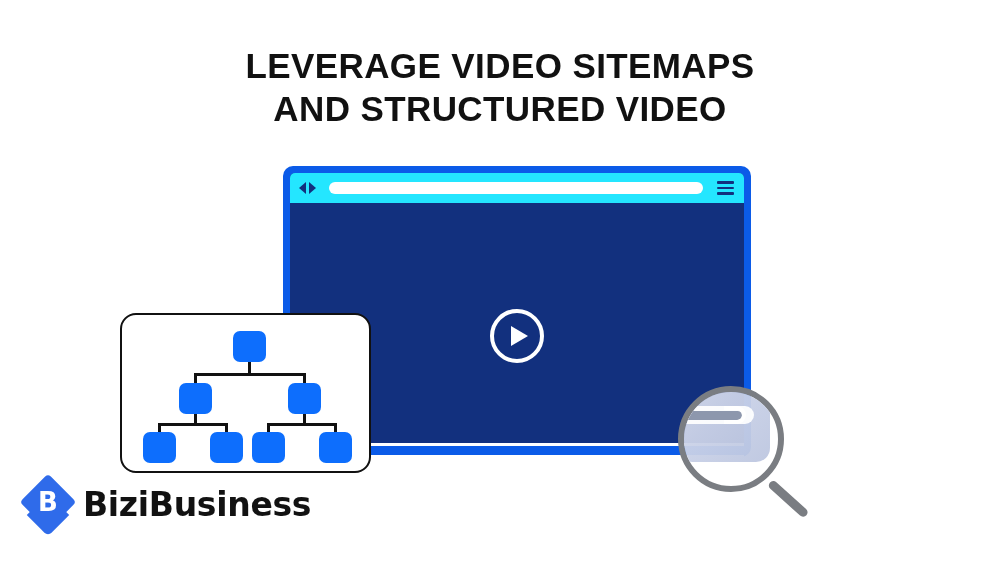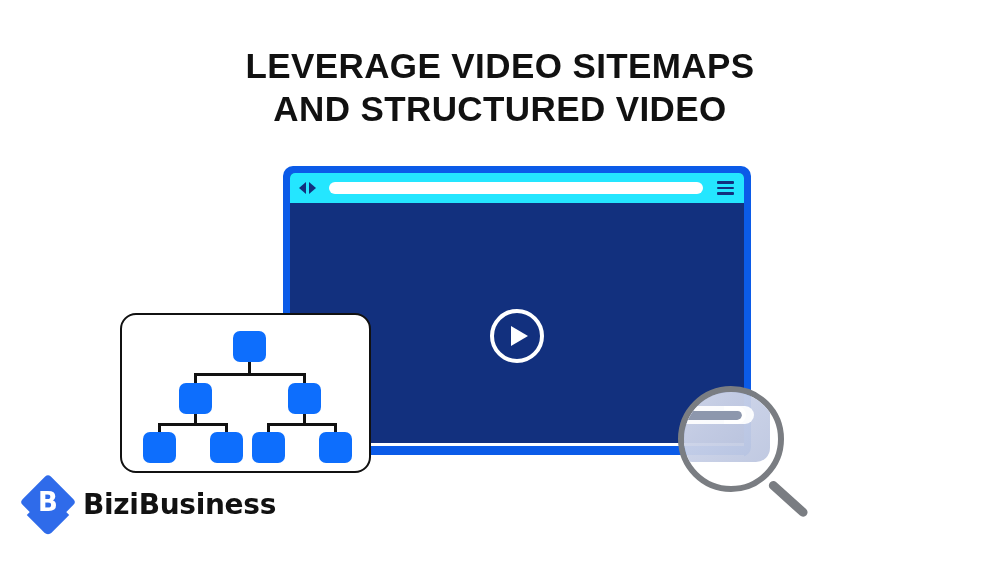--- a/index.html
+++ b/index.html
@@ -139,21 +139,21 @@
     position:absolute; left:9px; top:22px; width:30px; height:30px;
     background:#2F6BEA; transform:rotate(45deg); border-radius:0 0 5px 0;
   }
   .mark-b {
     position:absolute; left:0; top:0; width:48px; height:48px;
     display:flex; align-items:center; justify-content:center;
     color:#ffffff; font-weight:bold; font-size:26px;
     font-family:"DejaVu Sans", sans-serif;
   }
   .logo-text {
-    font-size:28px; font-weight:bold; color:#121212; letter-spacing:-0.3px;
+    font-size:33px; font-weight:bold; color:#121212; letter-spacing:-0.3px;
     font-family:"DejaVu Sans", sans-serif;
   }
 </style>
 </head>
 <body>
 
 <div id="stage">
 
   <div class="title-block">
     <span class="title-line">LEVERAGE VIDEO SITEMAPS</span>

